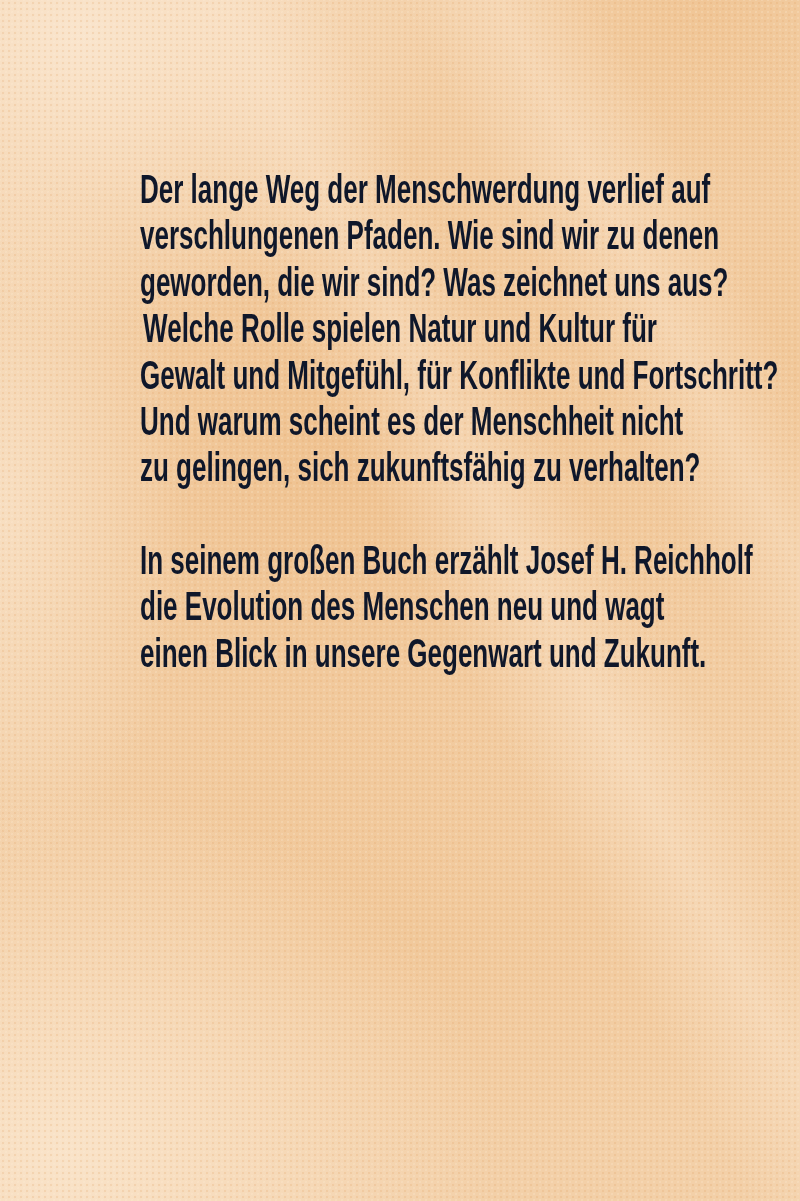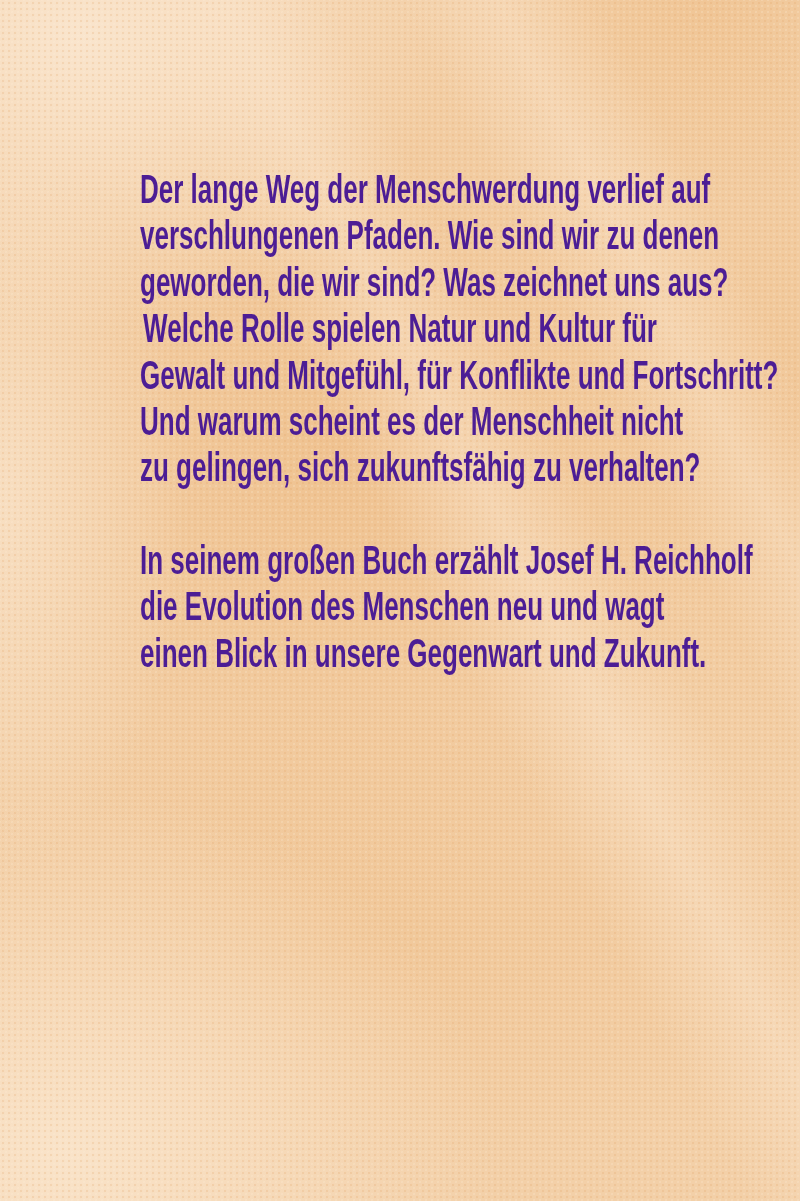--- a/index.html
+++ b/index.html
@@ -38,21 +38,21 @@
       radial-gradient(circle, rgba(253,238,218,0.22) 1.0px, rgba(253,238,218,0) 1.5px);
     background-size: 6px 6px, 6px 6px;
     background-position: 0 0, 3px 3px;
   }
   .blurb {
     position: absolute;
     top: 166px;
     left: 0;
     width: 800px;
     text-align: center;
-    color: #4c1d95;
+    color: #0f172a;
     font-weight: 700;
     font-size: 40px;
     line-height: 46.4px;
   }
   .para {
     transform: scaleX(0.65);
     transform-origin: 50% 0;
     white-space: nowrap;
   }
   .para-2 {

